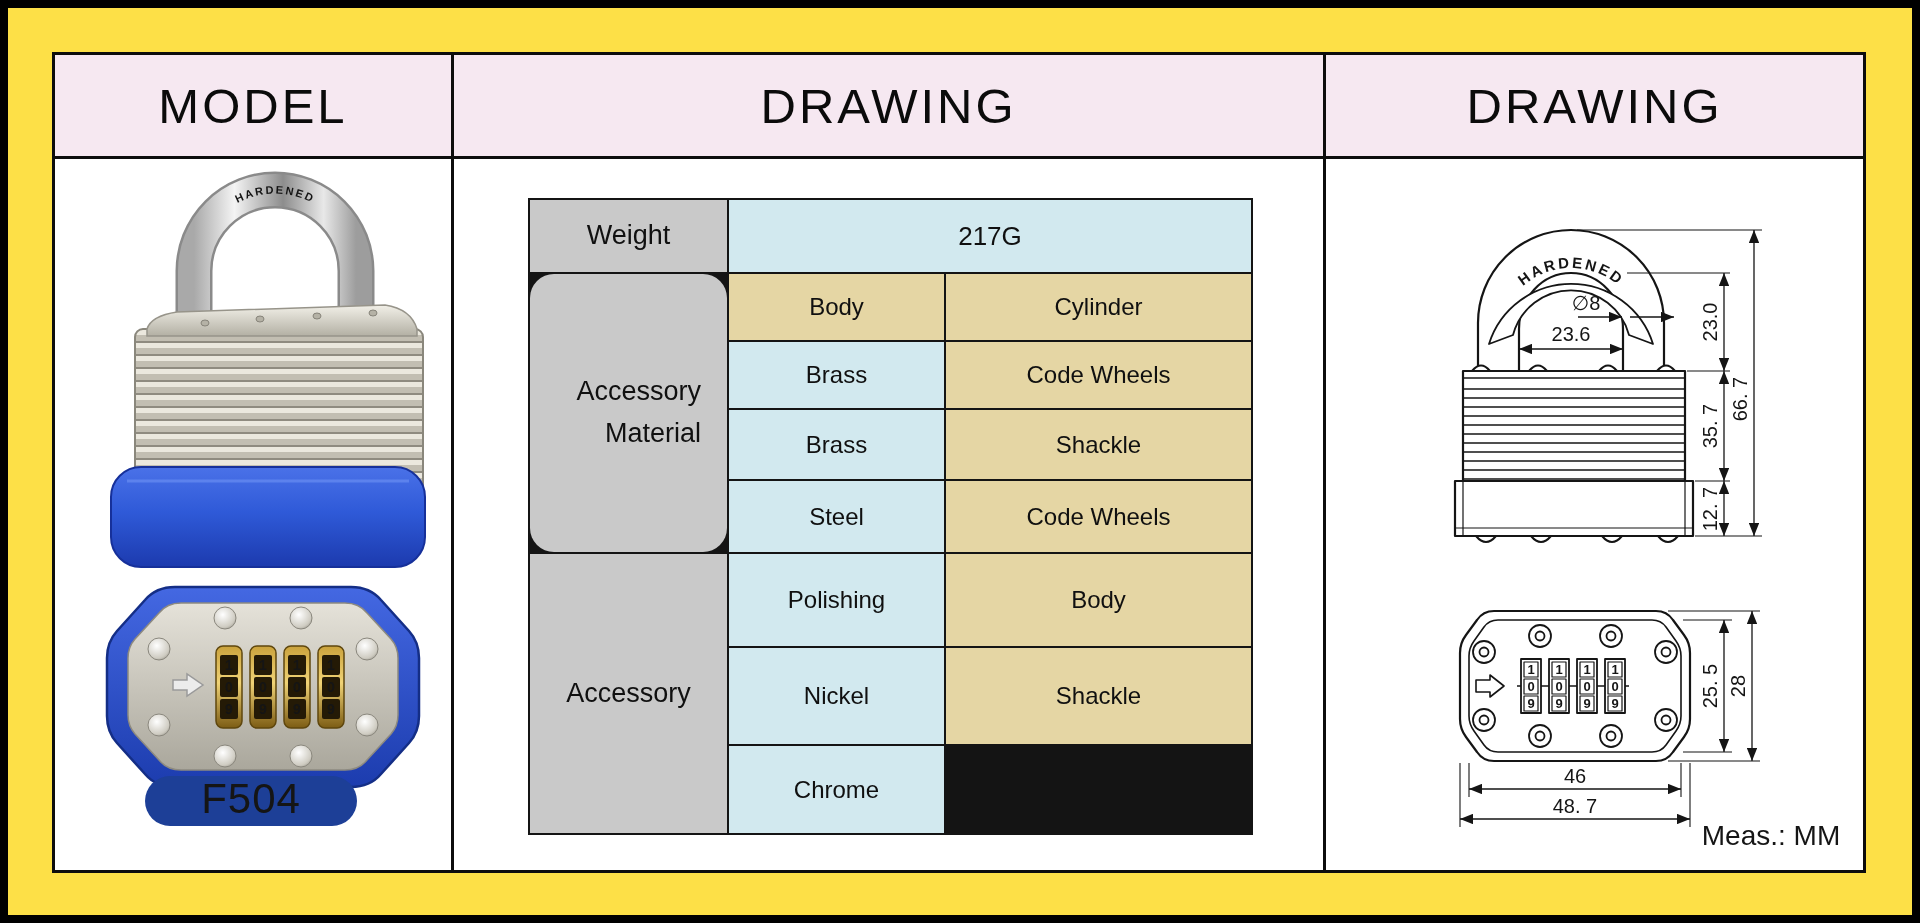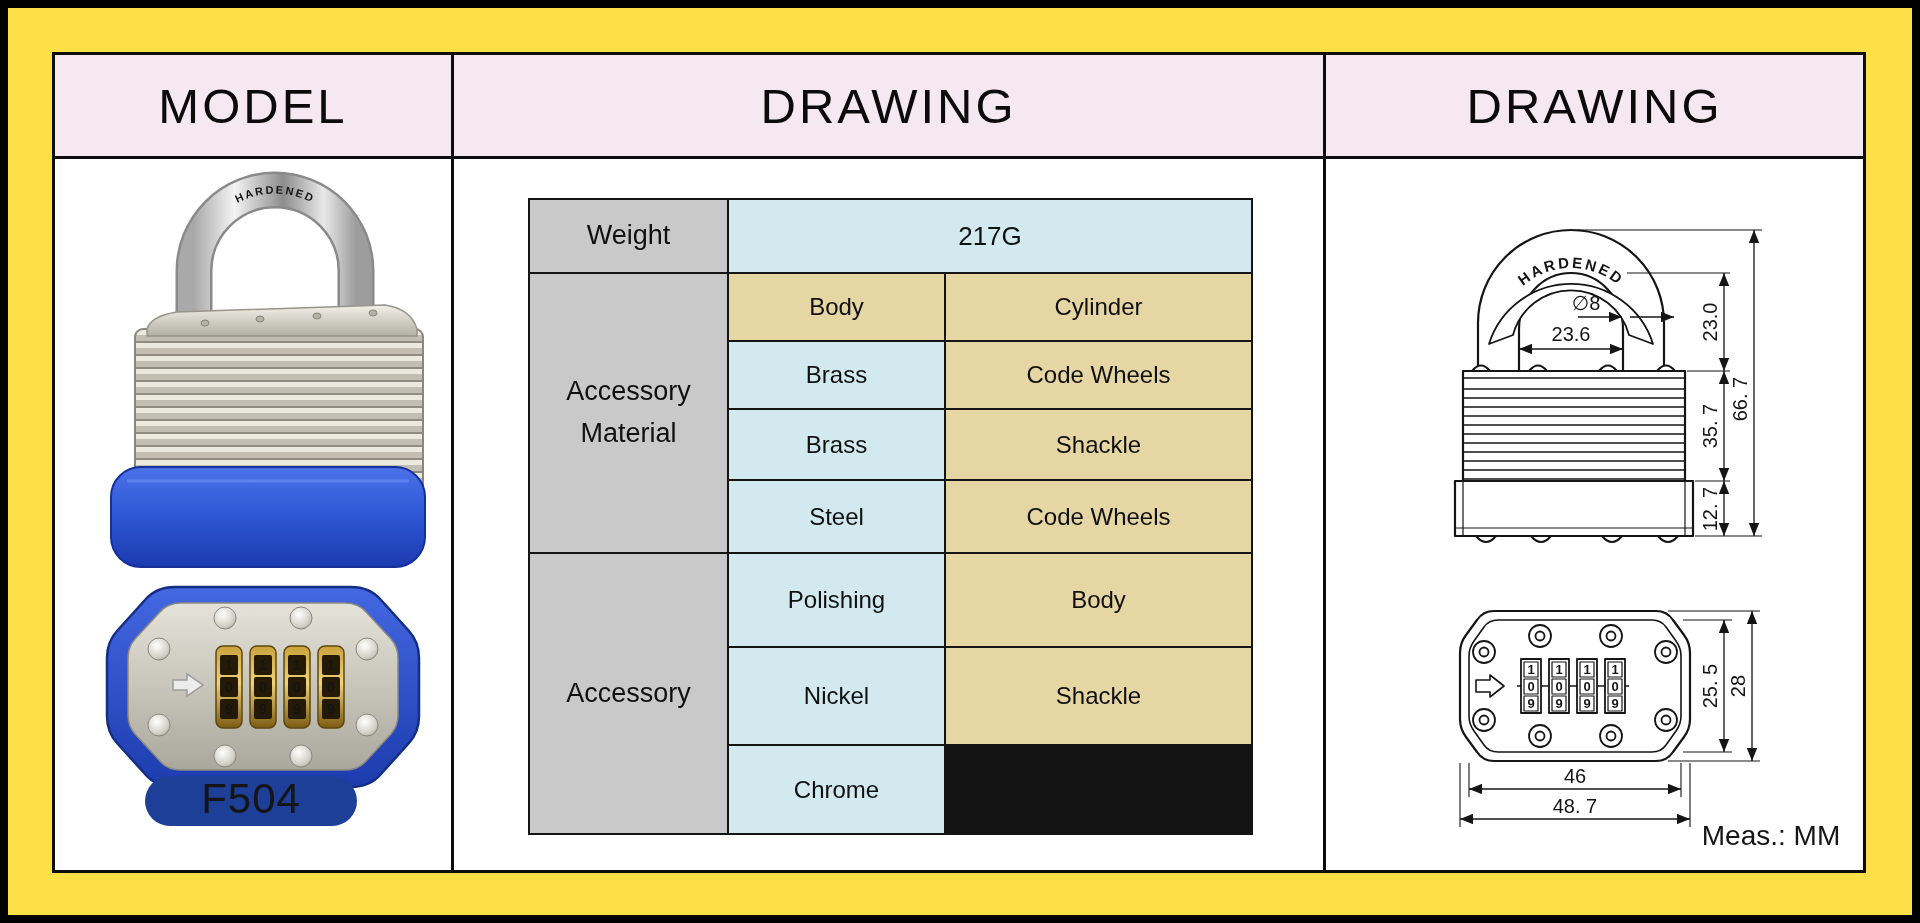--- a/index.html
+++ b/index.html
@@ -11,25 +11,25 @@
          font-size:49px;letter-spacing:3px;color:#0b0b0b;}
   .bdr{border-right:3px solid #0d0d0d;}
   .bcell{position:relative;background:#fff;}
   
   .itbl{position:absolute;left:74px;top:39px;display:grid;
         grid-template-columns:197px 215px 305px;
         grid-template-rows:72px 66px 66px 69px 71px 92px 96px 87px;
         gap:2px;background:#141414;border:2px solid #141414;}
   .tc{display:flex;align-items:center;justify-content:center;text-align:center;
       font-size:24px;color:#101010;padding:0 10px;line-height:1.55;}
-  .c-gray{background:#c9c9c9;font-size:27px;}
+  .c-gray{background:#c9c9c9;font-size:27px;text-align:right;}
   .c-tan{background:#e5d6a4;}
   .c-blue{background:#d2e9ef;}
   .weightv{grid-column:2/4;font-size:26px;}
-  .acc{grid-row:2/6;padding:16px 26px;}
+  .acc{grid-row:2/6;padding:16px 26px;border-radius:24px;}
   .fin{grid-row:6/9;}
   .fitsvg{position:absolute;left:0;top:0;}
   svg text{font-family:"Liberation Sans",sans-serif;fill:#151515;}
   .dimtxt{font-size:20px;}
   .meastxt{font-size:28px;}
   .digit{font-size:13px;font-weight:bold;}
   .line{stroke:#151515;fill:none;}
 </style>
 </head>
 <body>

